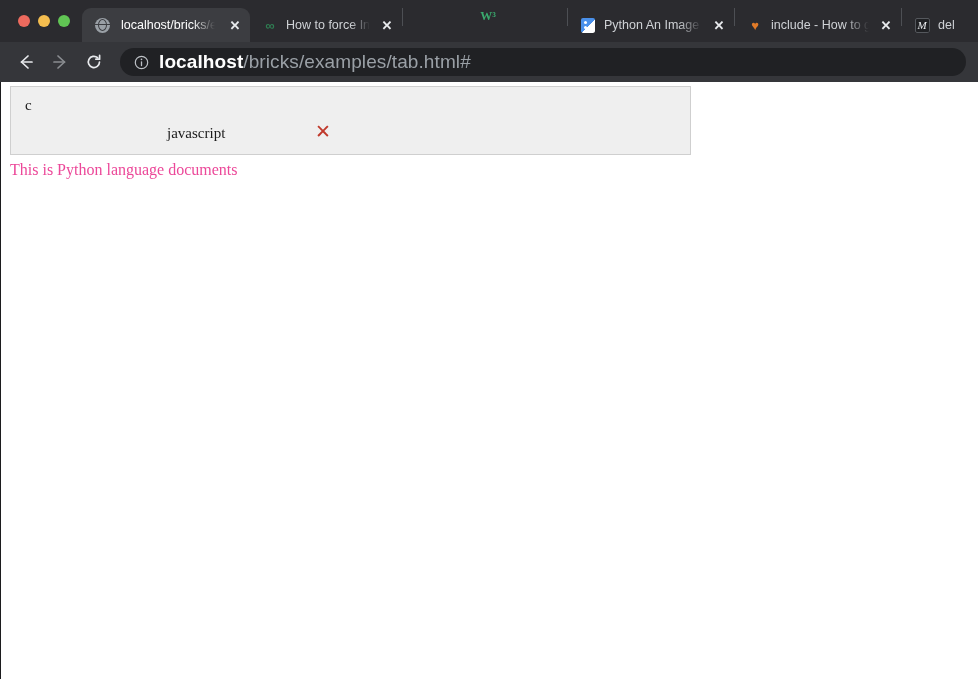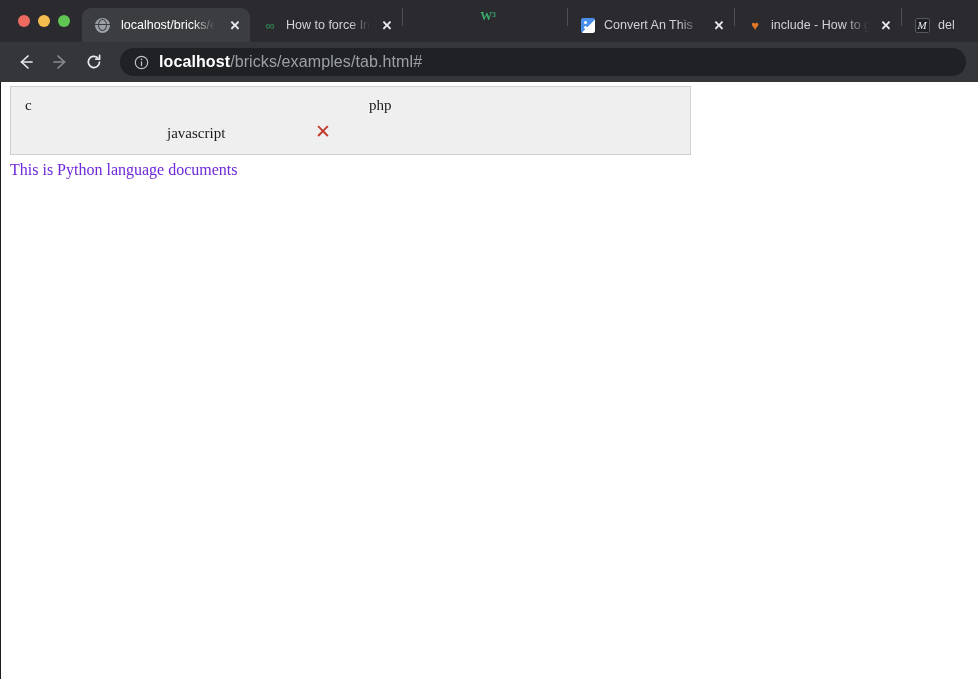--- a/index.html
+++ b/index.html
@@ -199,21 +199,21 @@
     gap: 10px;
     margin-left: 6px;
   }
   #info-icon {
     width: 15px; height: 15px;
     flex: 0 0 auto;
     display: flex; align-items: center; justify-content: center;
     color: #bdc1c6;
   }
   #url-text {
-    font-size: 16px;
+    font-size: 19px;
     color: #9aa0a6;
     letter-spacing: 0.1px;
     white-space: nowrap;
   }
   #url-text .host {
     color: #ffffff;
     font-weight: bold;
   }
 
   
@@ -259,21 +259,21 @@
     font-family: "Liberation Sans", sans-serif;
     position: absolute;
     top: 7px;
   }
   #content-text {
     position: absolute;
     left: 10px;
     top: 79px;
     font-family: "Liberation Serif", serif;
     font-size: 16px;
-    color: #6d28d9;
+    color: #ec4899;
     white-space: nowrap;
   }
   #viewport-left-border {
     position: absolute;
     left: 0; top: 0; bottom: 0;
     width: 1px;
     background: #1c1c1e;
   }
 </style>
 </head>
@@ -316,21 +316,21 @@
         <span class="btab-title">preventDefault() E</span>
         <span class="btab-close">✕</span>
       </div>
 
       <div class="btab-sep"></div>
 
       <div class="btab" style="width:166px;">
         <span class="btab-favicon">
             <span class="fav-doc"></span>
           </span>
-        <span class="btab-title">Convert An This</span>
+        <span class="btab-title">Python An Image</span>
         <span class="btab-close">✕</span>
       </div>
 
       <div class="btab-sep"></div>
 
       <div class="btab" style="width:166px;">
         <span class="btab-favicon">
             <span class="fav-java">♥</span>
           </span>
         <span class="btab-title">include - How to g</span>
@@ -389,23 +389,20 @@
 
         <div class="ptab" style="width:142px;">
           <span>c</span>
         </div>
 
         <div class="ptab" style="width:202px;margin-top:28px;">
           <span>javascript</span>
           <span class="ptab-close" style="right:24px;">✕</span>
         </div>
 
-        <div class="ptab" style="width:156px;">
-          <span>php</span>
-        </div>
 
 
       </div>
     </div>
 
     <div id="content-text">This is Python language documents</div>
   </div>
 
 </div>
 

